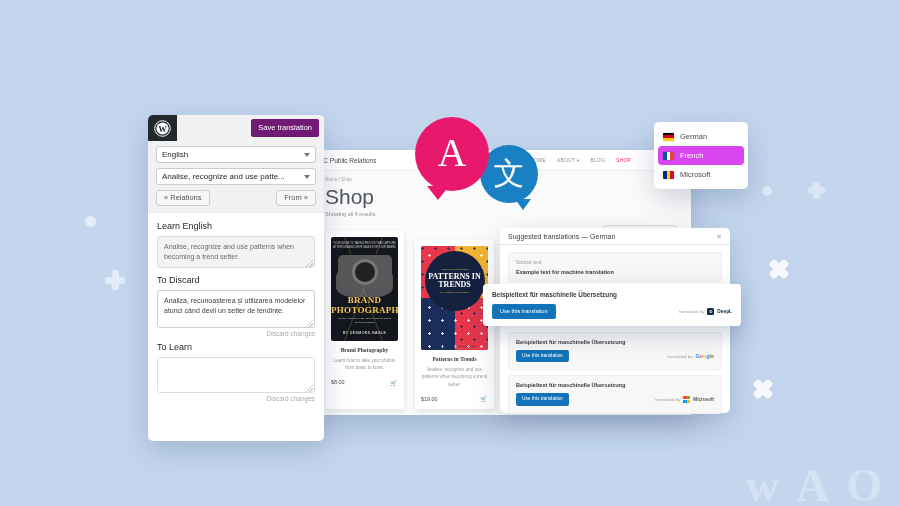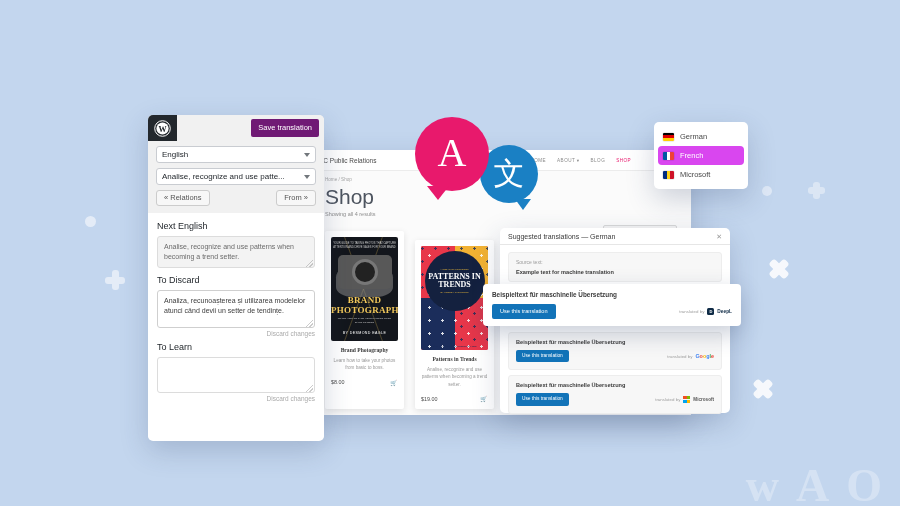--- a/index.html
+++ b/index.html
@@ -348,21 +348,21 @@
         <span>Analise, recognize and use patte...</span>
         <span class="caret"></span>
       </div>
       <div class="wp-navrow">
         <button class="wp-navbtn">« Relations</button>
         <button class="wp-navbtn">From »</button>
       </div>
     </div>
 
     <div class="wp-body">
-      <div class="field-label">Next English</div>
+      <div class="field-label">Learn English</div>
       <div class="ta-wrap">
         <div class="ta" style="height:32px">Analise, recognize and use patterns when becoming a trend setter.</div>
         <span class="ta-grip"></span>
       </div>
 
       <div class="field-label" style="margin-top:7px">To Discard</div>
       <div class="ta-wrap">
         <div class="ta filled" style="height:38px">Analiza, recunoașterea și utilizarea modelelor atunci când devii un setter de tendințe.</div>
         <span class="ta-grip"></span>
       </div>

